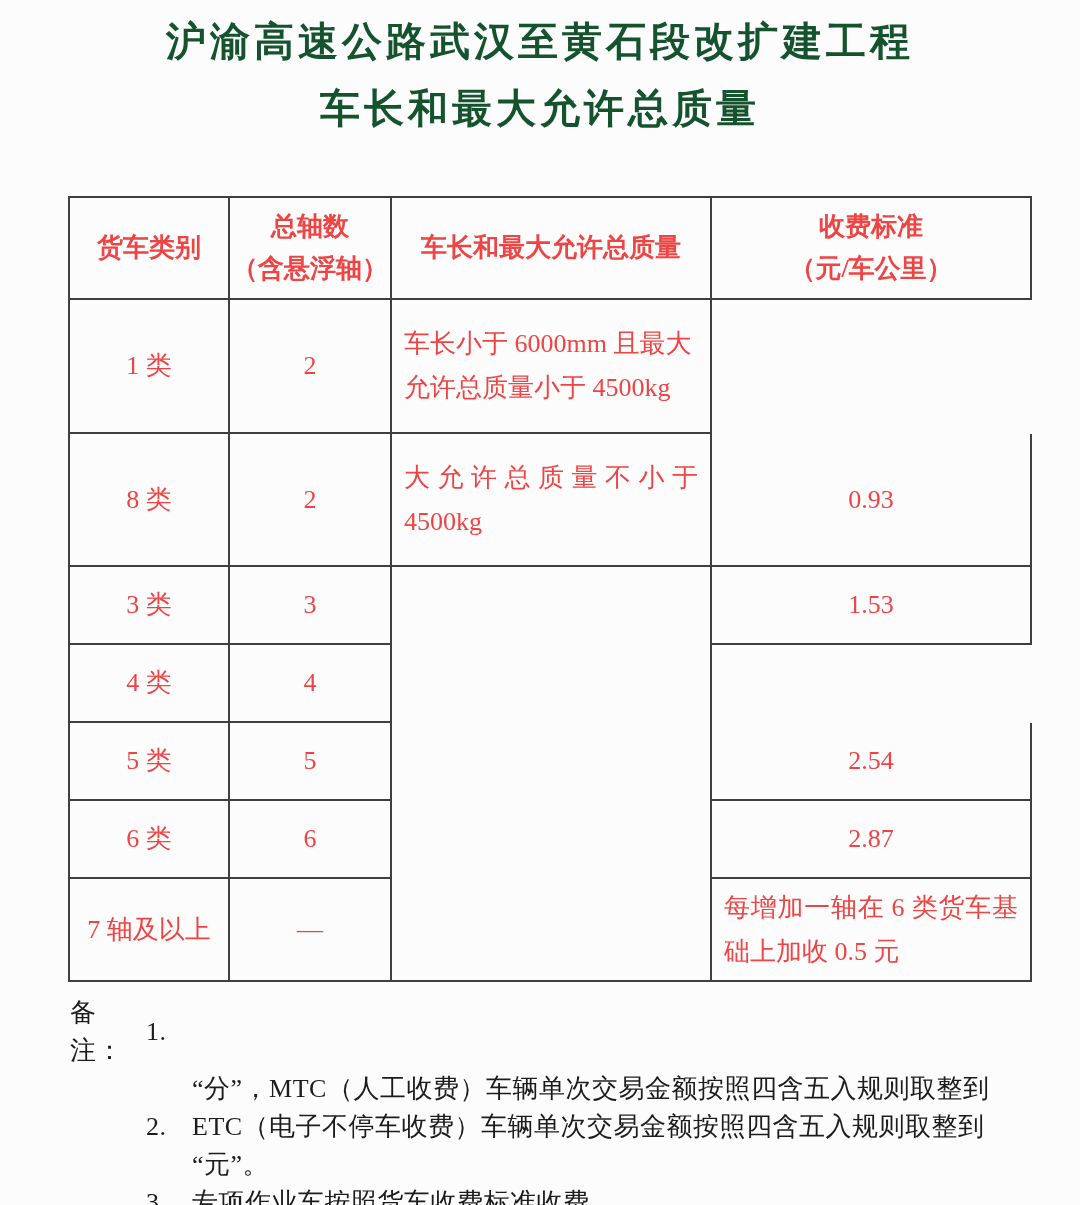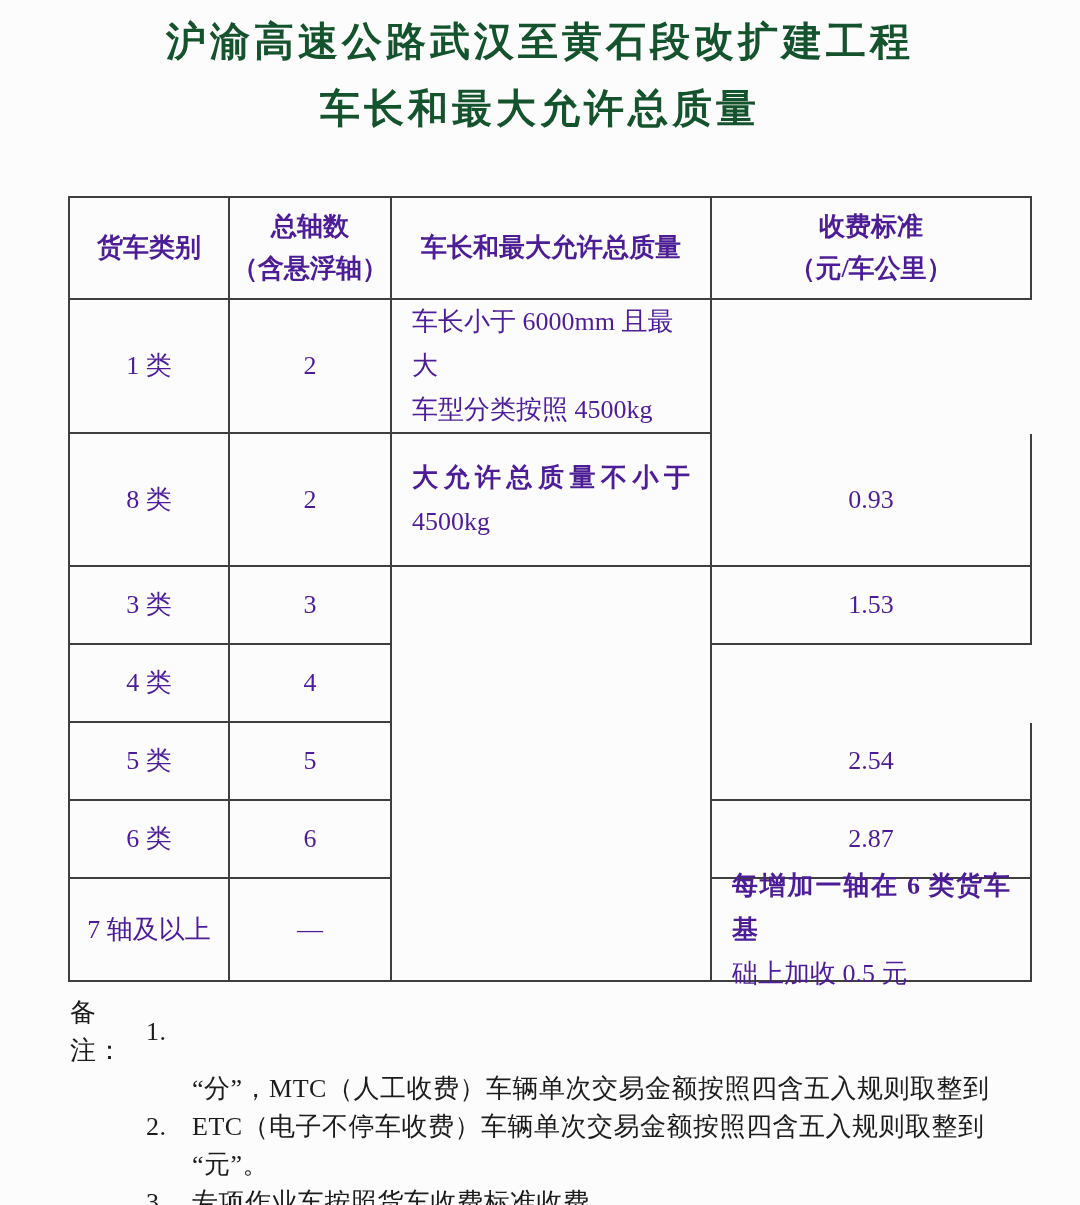--- a/index.html
+++ b/index.html
@@ -28,40 +28,40 @@
   .toll-table {
     position: absolute;
     left: 68px; top: 196px;
     width: 964px;
     display: grid;
     grid-template-columns: 160px 162px 320px 320px;
     grid-template-rows: 102px 134px 133px 78px 78px 78px 78px 103px;
     border-top: 2px solid #3f3f3f;
     border-left: 2px solid #3f3f3f;
     font-size: 26px;
-    color: #4c1d95;
+    color: #ef4444;
   }
   .cell {
     border-right: 2px solid #3f3f3f;
     border-bottom: 2px solid #3f3f3f;
     display: flex;
     flex-direction: column;
     align-items: center;
     justify-content: center;
     text-align: center;
     line-height: 42px;
   }
   .cell.bold { font-weight: 700; }
   .cell.left {
     align-items: flex-start;
     text-align: left;
-    padding: 0 20px;
+    padding: 0 12px;
   }
   .cell.left .tline { width: 100%; line-height: 44px; }
-  .tline.spread { text-align: justify; text-align-last: justify; font-weight: bold; }
+  .tline.spread { text-align: justify; text-align-last: justify; }
   
   .notes {
     position: absolute;
     left: 70px; top: 994px;
     width: 972px;
     font-size: 26px;
     line-height: 38px;
     letter-spacing: 0.5px;
     color: #1c1c1c;
   }
@@ -92,21 +92,21 @@
     <div>（元/车公里）</div>
   </div>
   <div class="cell bold" style="grid-area:1/3">
     <div>车长和最大允许总质量</div>
   </div>
 
   <div class="cell" style="grid-area:2/1">1 类</div>
   <div class="cell" style="grid-area:2/2">2</div>
   <div class="cell left" style="grid-area:2/3">
     <div class="tline">车长小于 6000mm 且最大</div>
-    <div class="tline">车型分类按照 4500kg</div>
+    <div class="tline">允许总质量小于 4500kg</div>
   </div>
 
   <div class="cell" style="grid-area:3/1">8 类</div>
   <div class="cell" style="grid-area:3/2">2</div>
   <div class="cell left" style="grid-area:3/3">
     <div class="tline spread">大允许总质量不小于</div>
     <div class="tline">4500kg</div>
   </div>
   <div class="cell" style="grid-area:3/4">0.93</div>
 

